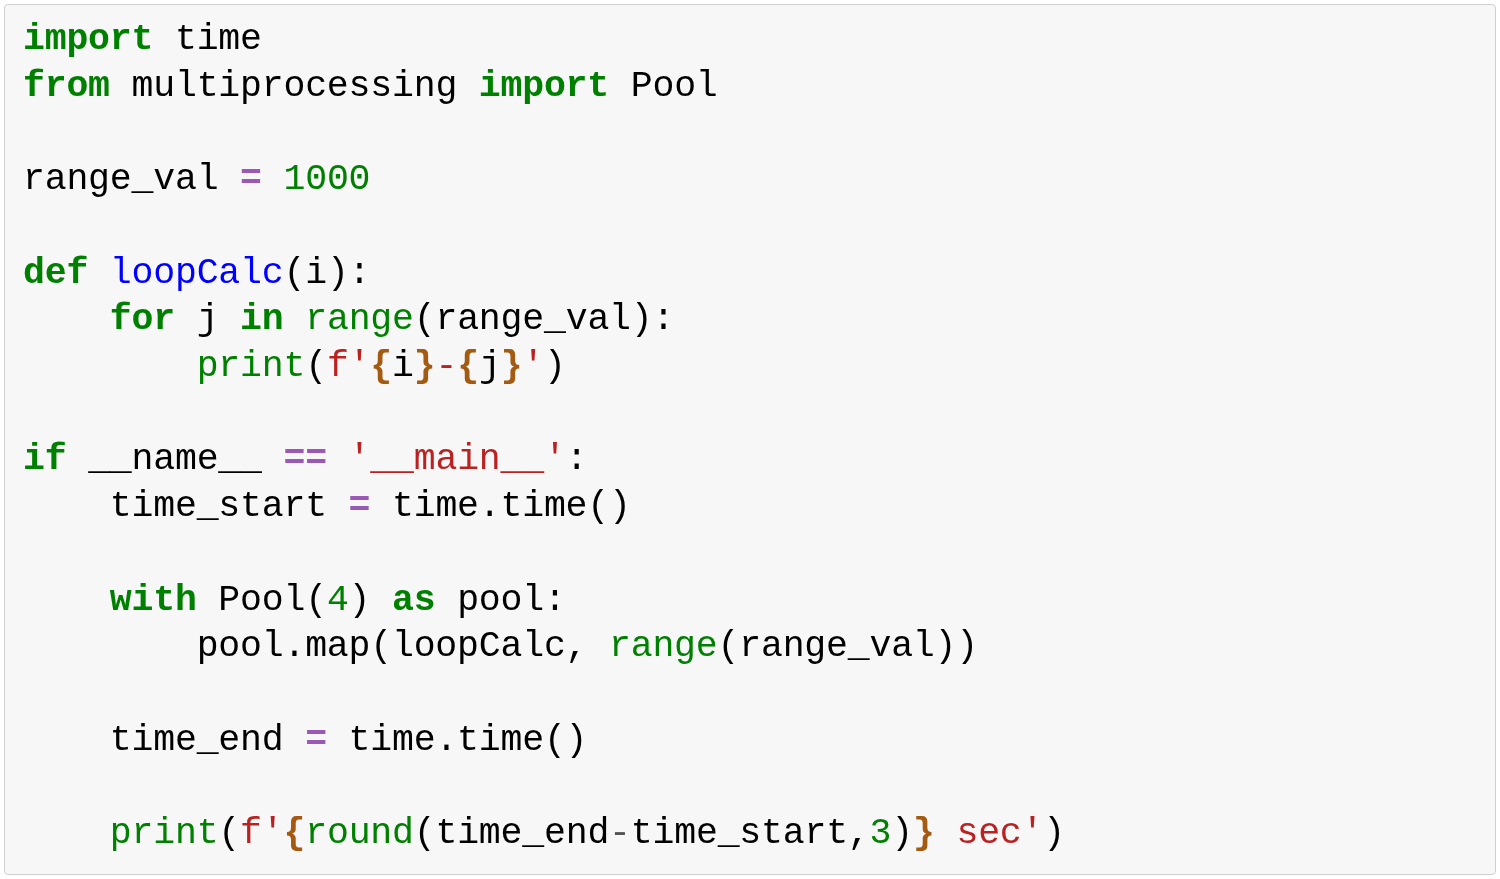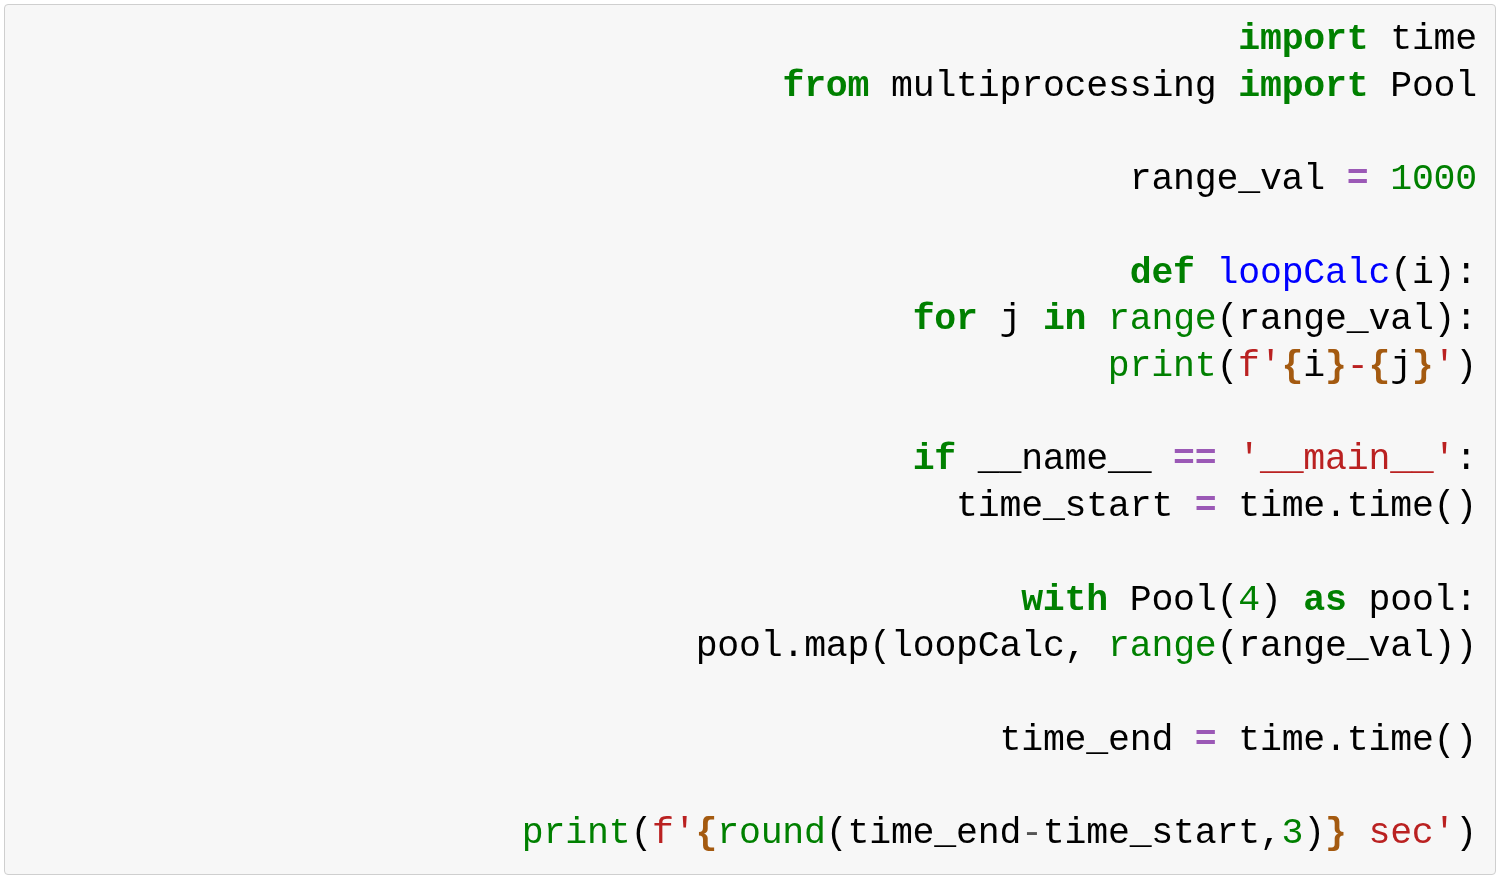--- a/index.html
+++ b/index.html
@@ -12,21 +12,20 @@
       padding: 4px;
       font-family: Menlo, Monaco, Consolas, "Courier New", monospace;
     }
     .code-block {
       background: #f7f7f7;
       border: 1px solid #cfcfcf;
       border-radius: 4px;
       padding: 12px 18px;
       width: 1492px;
       height: 871px;
-      text-align: right;
     }
     pre {
       font-family: Menlo, Monaco, Consolas, "Courier New", monospace;
       font-size: 36.5px;
       line-height: 1.28;
       white-space: pre;
       color: #000000;
       letter-spacing: -0.2px;
     }
     .kw-strong { color: #008000; font-weight: bold; }  

